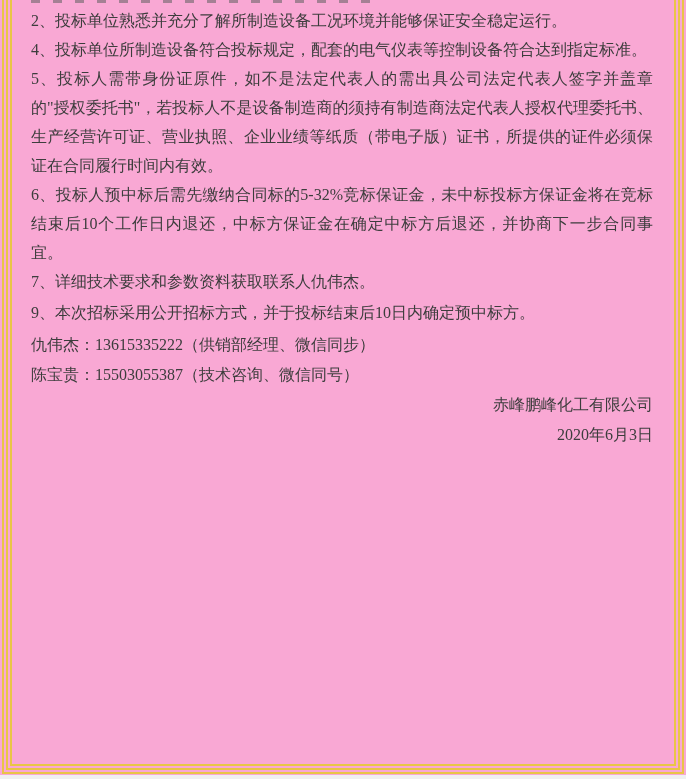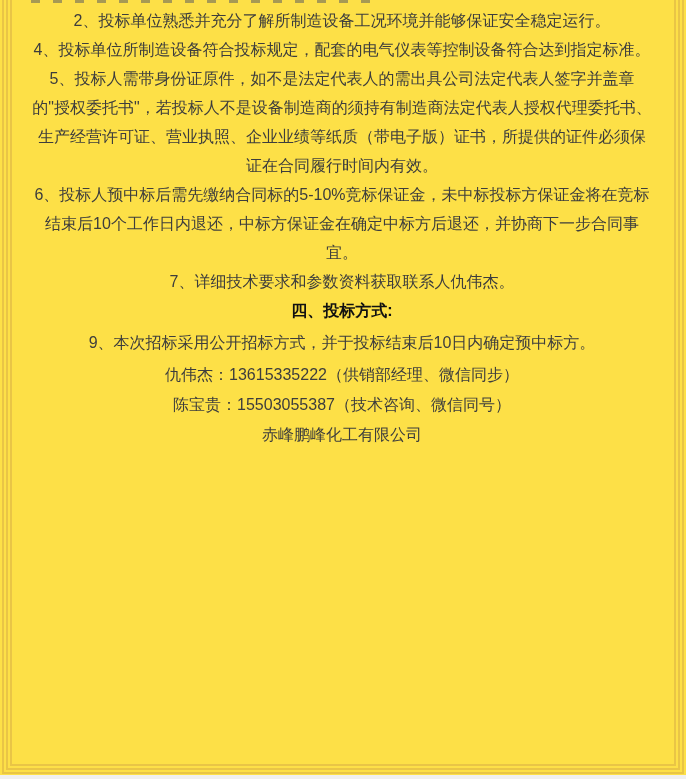--- a/index.html
+++ b/index.html
@@ -3,21 +3,21 @@
 <meta charset="utf-8">
 <style>
   html, body { margin: 0; padding: 0; }
   body {
     width: 686px; height: 779px;
     background: #ffffff;
     font-family: "Liberation Sans", sans-serif;
     position: relative;
     overflow: hidden;
   }
-  .page { position: absolute; inset: 0; background: #fde047; }
+  .page { position: absolute; inset: 0; background: #f9a8d4; font-family: Liberation Serif, serif; }
   
   .frame {
     position: absolute; top: -12px;
     border: 2px solid #e9c546; border-top: none;
     pointer-events: none;
   }
   .f1 { left: 2px;  right: 2px;  bottom: 5px;  }
   .f2 { left: 6px;  right: 6px;  bottom: 9px;  }
   .f3 { left: 10px; right: 10px; bottom: 13px; }
   .bottom-strip {
@@ -28,21 +28,21 @@
   .remnant {
     position: absolute; top: 0; left: 31px; width: 352px; height: 3px;
     background: repeating-linear-gradient(90deg,
       rgba(95,95,95,.55) 0 9px, transparent 9px 22px);
   }
   .content {
     position: absolute; left: 31px; right: 33px; top: 6px;
     font-size: 16px; color: #3d3d3d;
     text-align: justify;
   }
-  .content p { margin: 0; text-align: center; }
+  .content p { margin: 0; }
   .lh29 { line-height: 29px; }
   .lh30 { line-height: 30px; }
   .lh34 { line-height: 34px; }
   .mt10 { margin-top: 10px; }
   .mt8  { margin-top: 8px; }
   .heading { line-height: 30px; font-weight: bold; color: #111111; }
   .sig { line-height: 30px; text-align: right; }
   .sig-company { margin-top: 30px; }
 </style>
 </head>
@@ -51,26 +51,26 @@
 <div class="page">
   <div class="frame f1"></div>
   <div class="frame f2"></div>
   <div class="frame f3"></div>
   <div class="remnant"></div>
 
   <div class="content">
     <p class="lh29">2、投标单位熟悉并充分了解所制造设备工况环境并能够保证安全稳定运行。</p>
     <p class="lh29">4、投标单位所制造设备符合投标规定，配套的电气仪表等控制设备符合达到指定标准。</p>
     <p class="lh29 mt10">5、投标人需带身份证原件，如不是法定代表人的需出具公司法定代表人签字并盖章的"授权委托书"，若投标人不是设备制造商的须持有制造商法定代表人授权代理委托书、生产经营许可证、营业执照、企业业绩等纸质（带电子版）证书，所提供的证件必须保证在合同履行时间内有效。</p>
-    <p class="lh29">6、投标人预中标后需先缴纳合同标的5-10%竞标保证金，未中标投标方保证金将在竞标结束后10个工作日内退还，中标方保证金在确定中标方后退还，并协商下一步合同事宜。</p>
+    <p class="lh29">6、投标人预中标后需先缴纳合同标的5-32%竞标保证金，未中标投标方保证金将在竞标结束后10个工作日内退还，中标方保证金在确定中标方后退还，并协商下一步合同事宜。</p>
     <p class="lh29">7、详细技术要求和参数资料获取联系人仇伟杰。</p>
 
-    <p class="heading">四、投标方式:</p>
     <p class="lh34">9、本次招标采用公开招标方式，并于投标结束后10日内确定预中标方。</p>
 
     <p class="lh30">仇伟杰：13615335222（供销部经理、微信同步）</p>
     <p class="lh30">陈宝贵：15503055387（技术咨询、微信同号）</p>
 
     <p class="sig sig-company">赤峰鹏峰化工有限公司</p>
+    <p class="sig">2020年6月3日</p>
   </div>
 
   <div class="bottom-strip"></div>
 </div>
 
 </body></html>

